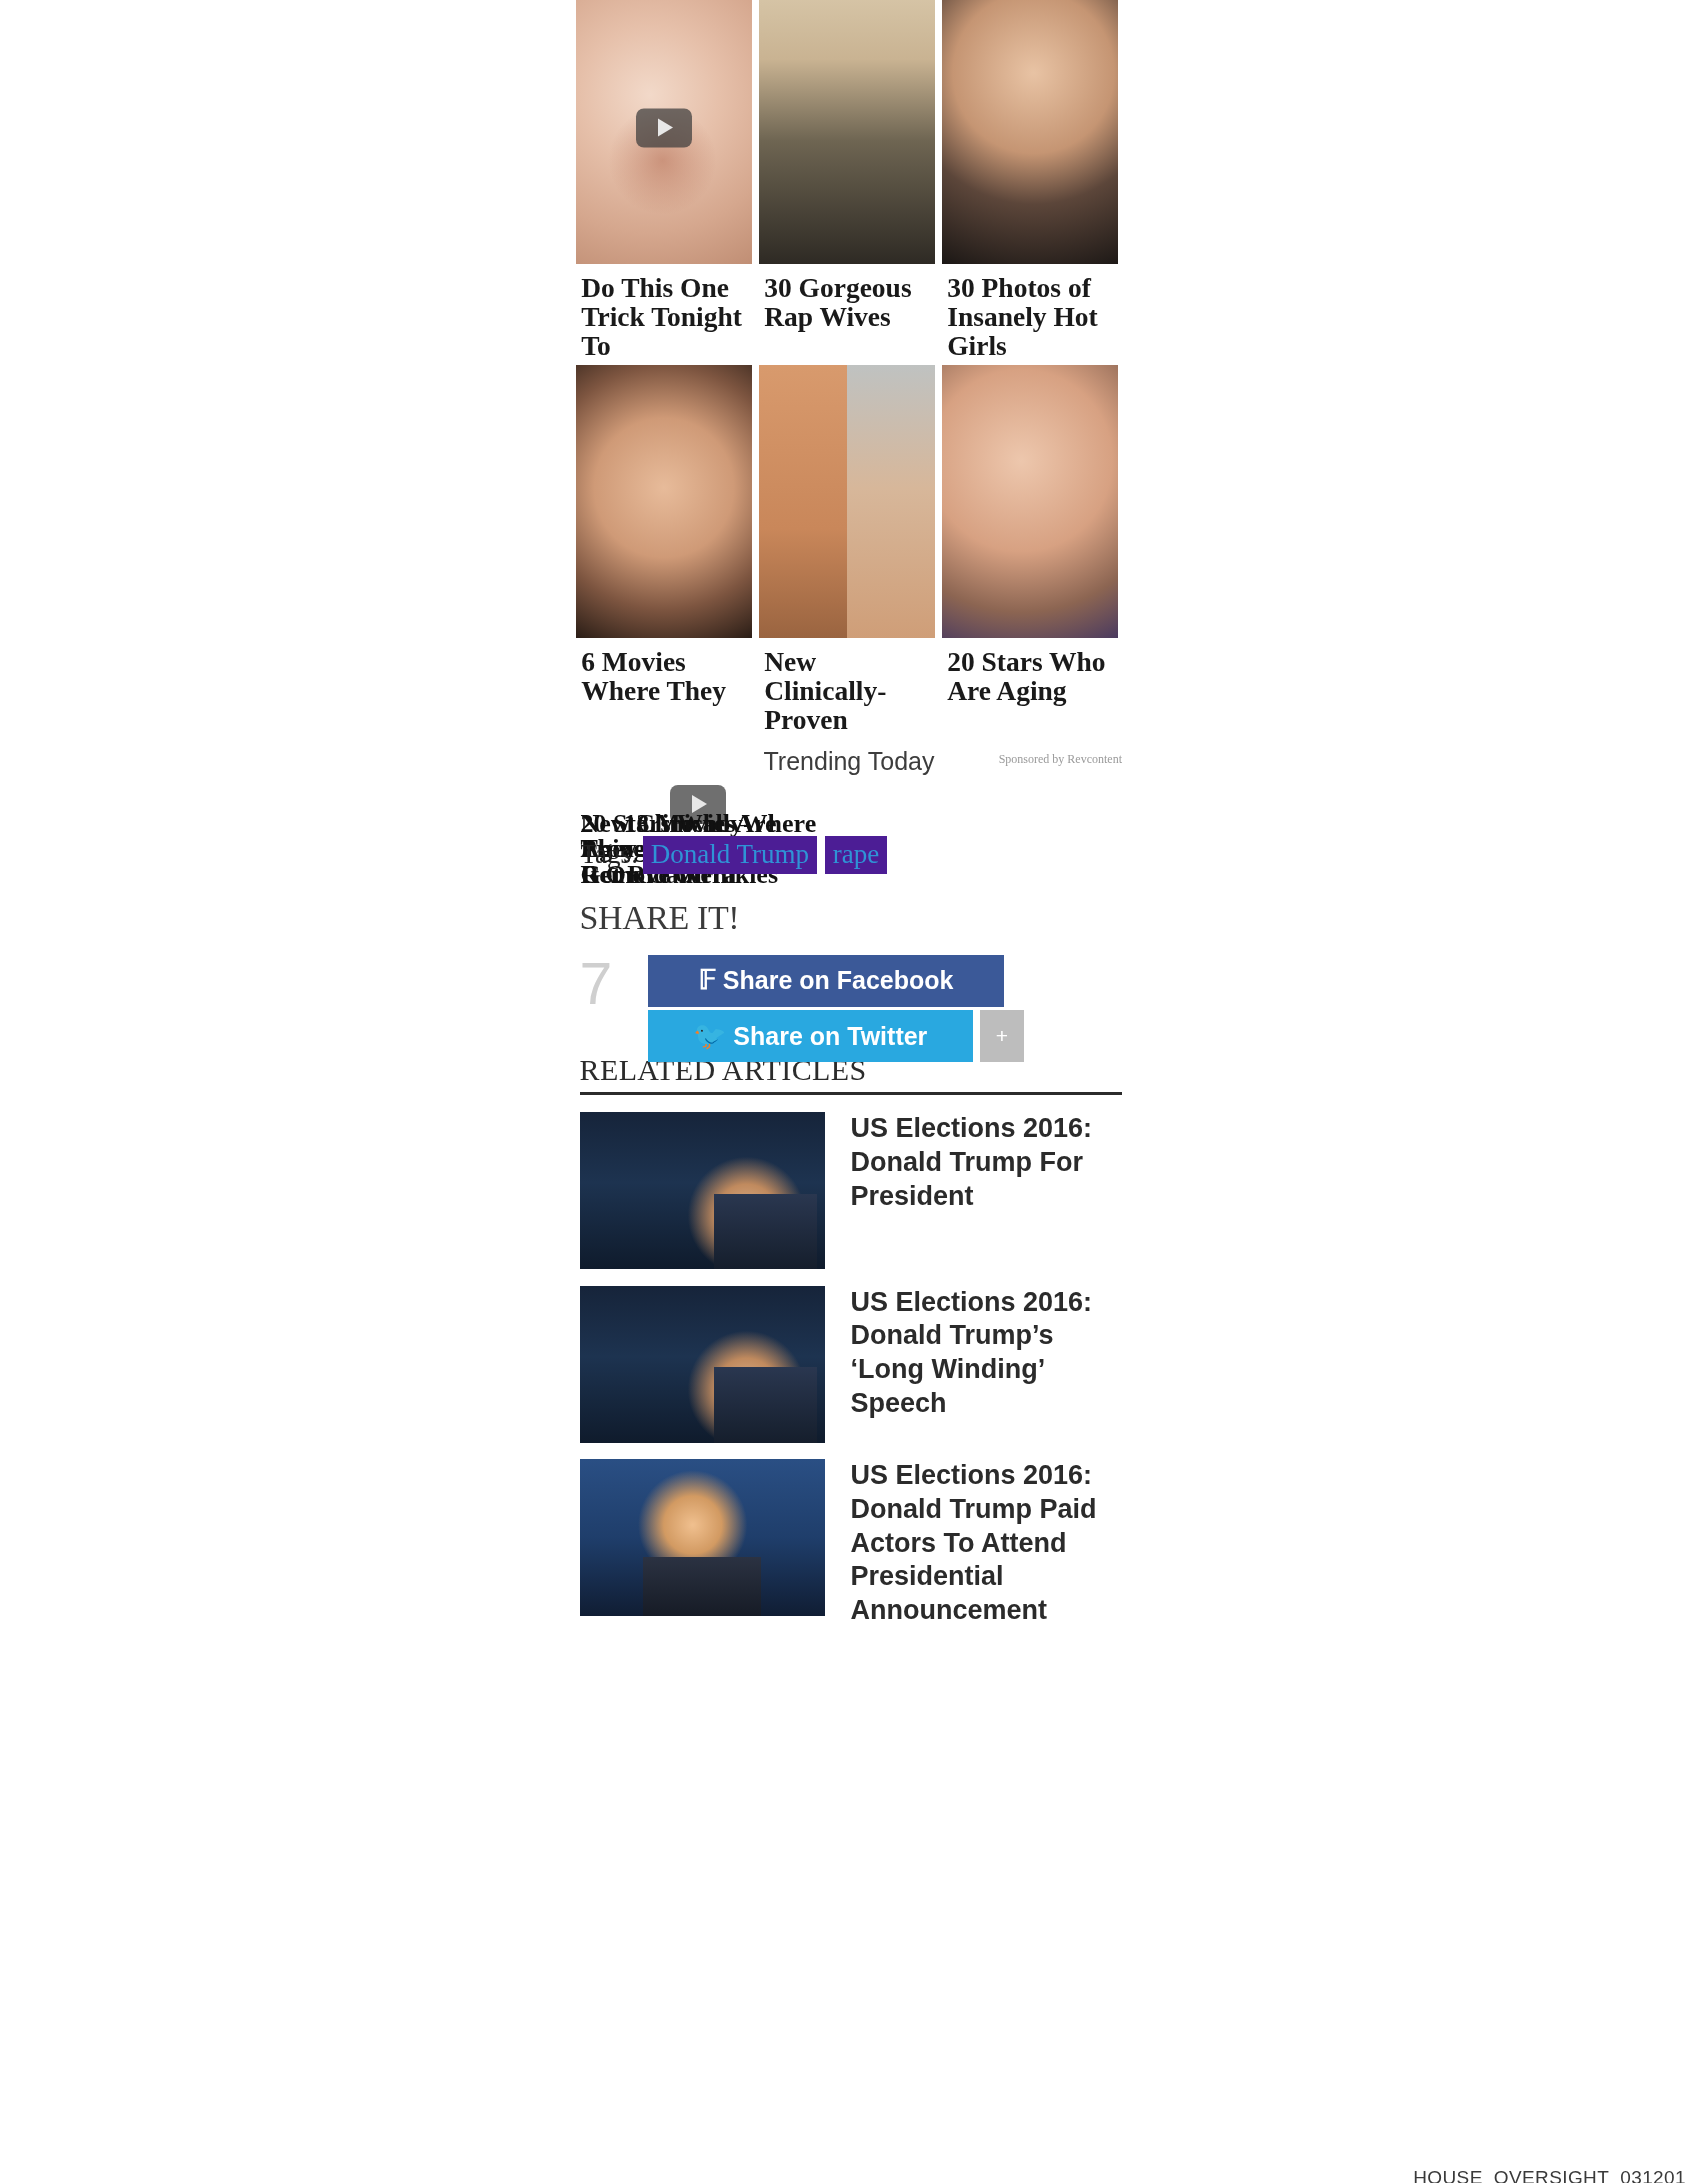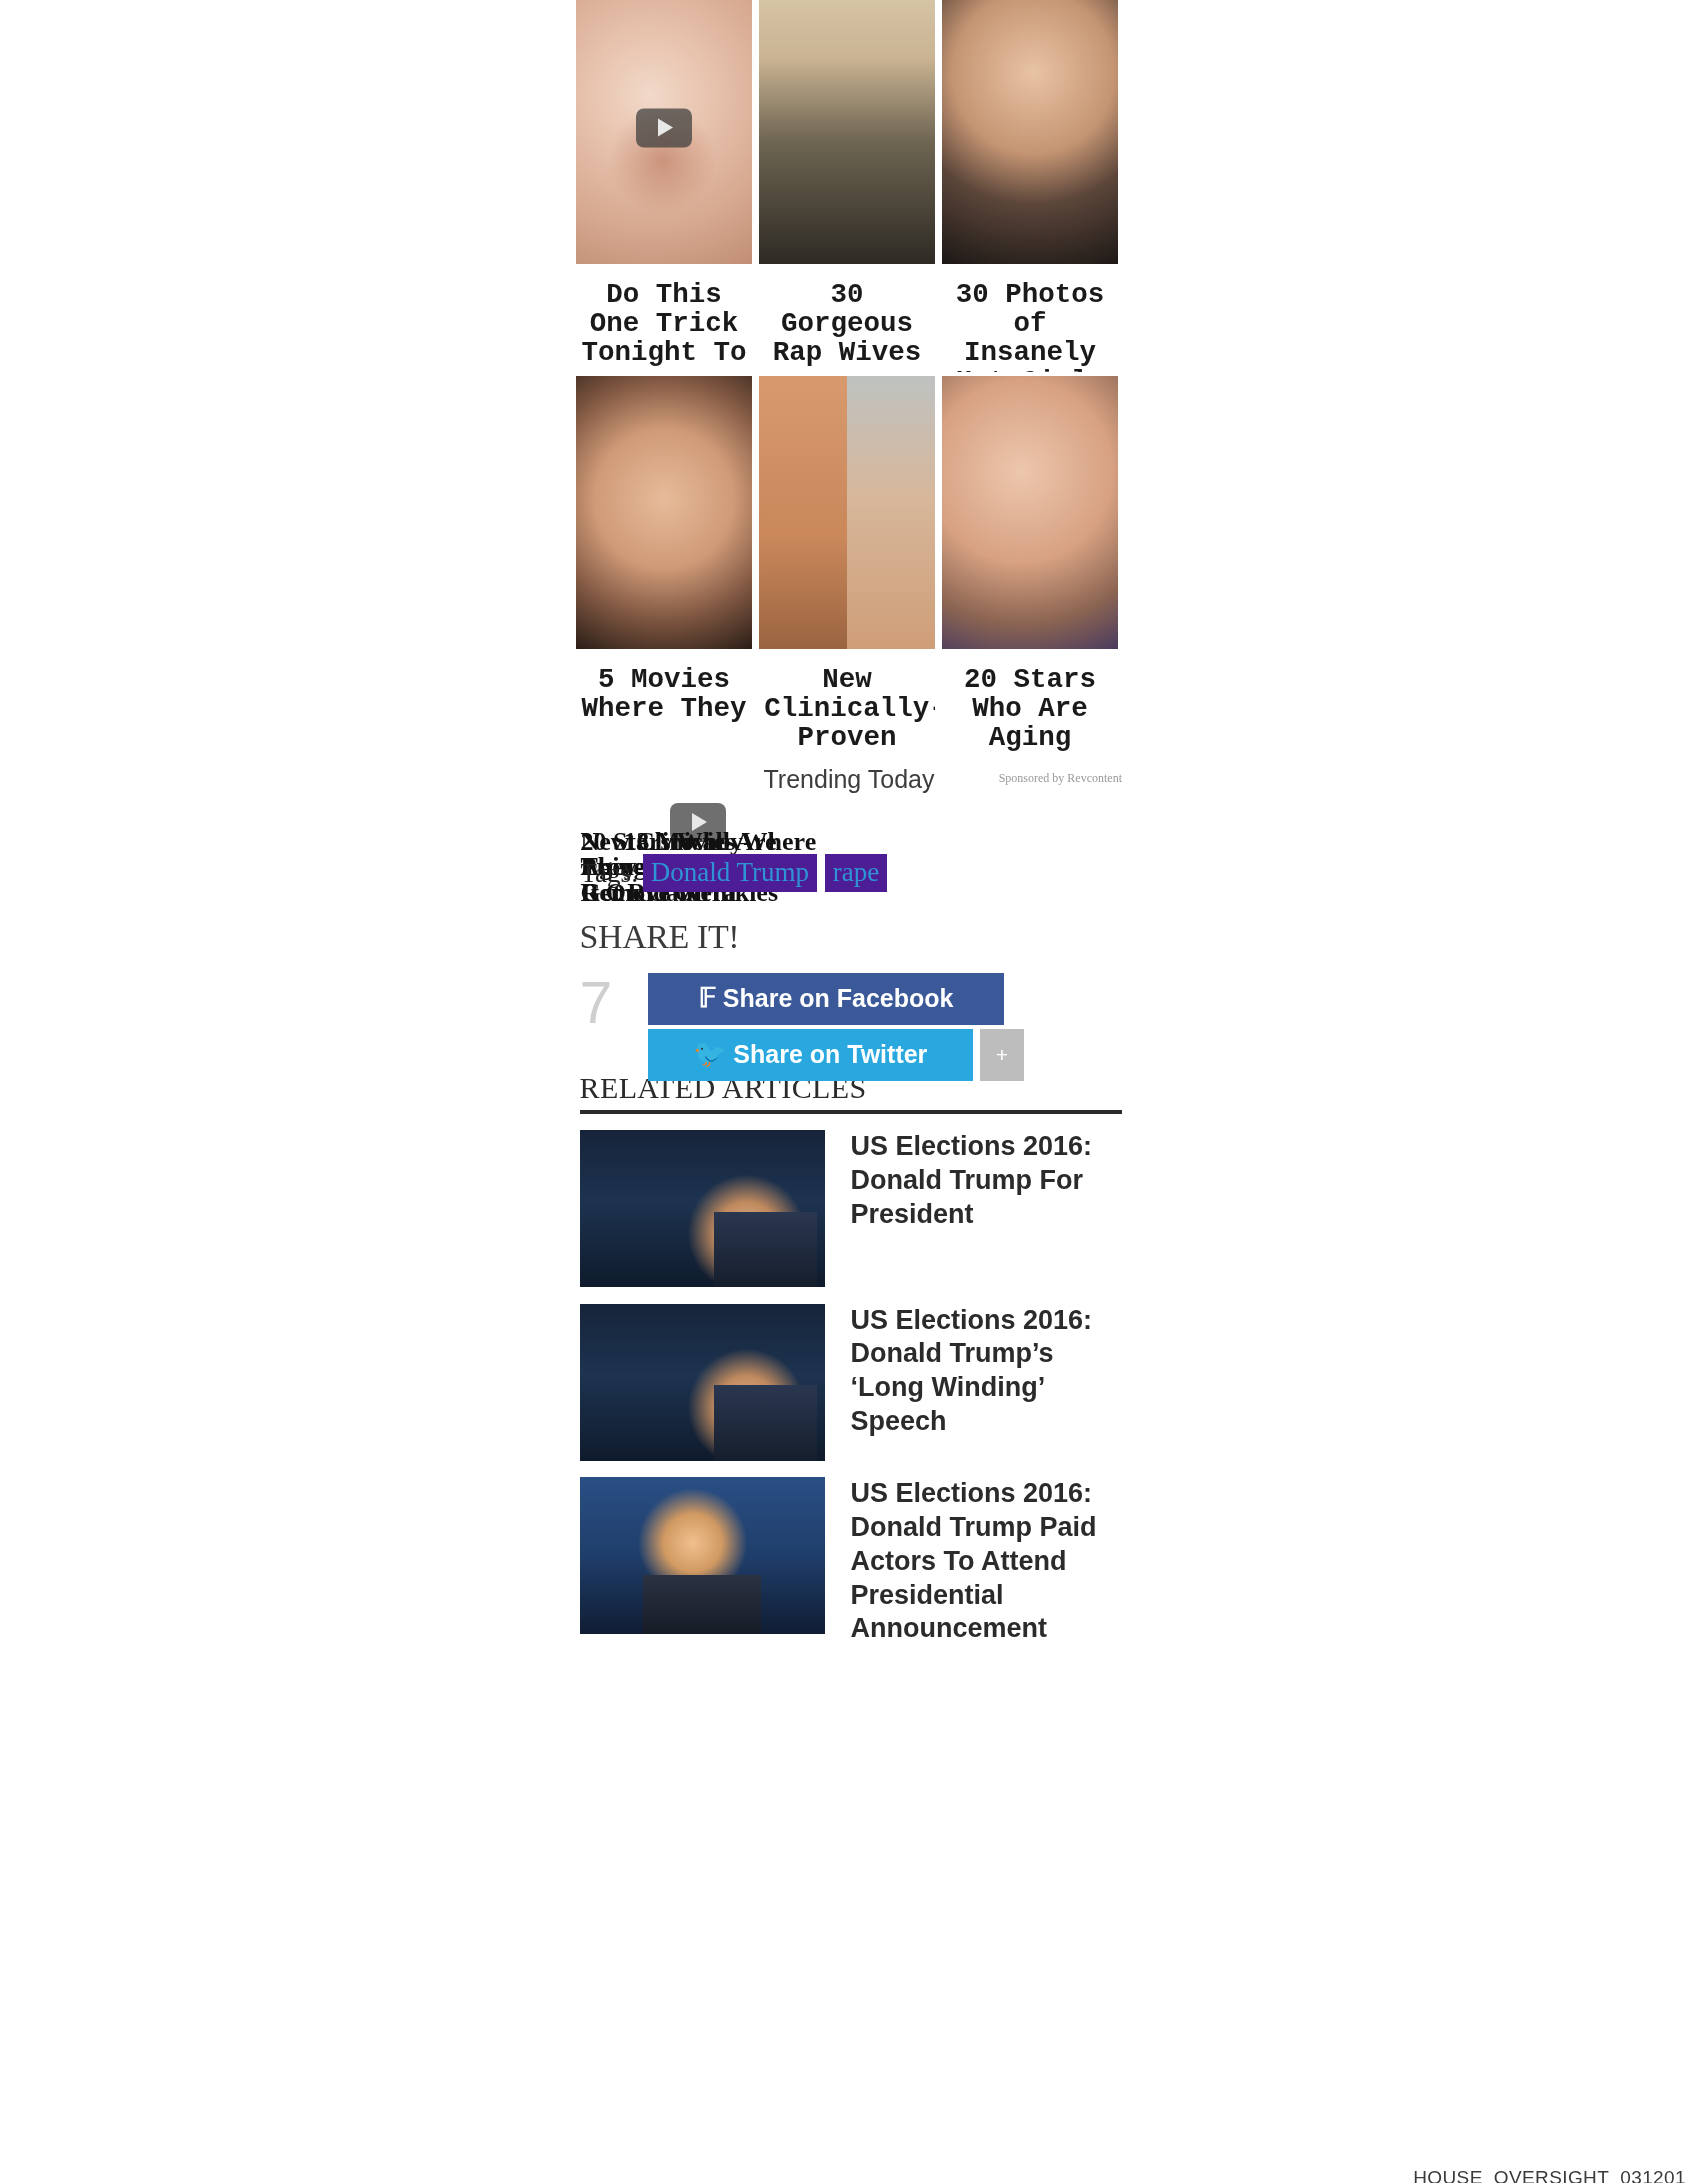--- a/index.html
+++ b/index.html
@@ -45,27 +45,26 @@
   }
   .rev-card:nth-child(3n) { margin-right: 0; }
   .rev-thumb {
     width: 176px;
     height: 273px;
     overflow: hidden;
     position: relative;
     background: #cfcfcf;
   }
   .rev-title {
-    text-align: center;
-    font-family: Liberation Mono, monospace;
+    font-family: Liberation Serif, serif;
     font-weight: bold;
     font-size: 27.5px;
     line-height: 1.05;
     color: #1a1a1a;
-    margin-top: 17px;
+    margin-top: 10px;
     padding: 0 5.2px;
     max-height: 3.3em;
     overflow: hidden;
   }
 
   
   .img-skin {
     width: 100%; height: 100%;
     background:
       radial-gradient(circle at 42% 38%, #f2d9c9 0%, #e6c0aa 35%, #d5a78e 70%, #c08e74 100%);
@@ -381,21 +380,21 @@
         <div class="rev-thumb">
           <div class="img-kim"></div>
         </div>
         <div class="rev-title">30 Photos of Insanely Hot Girls</div>
       </div>
 
       <div class="rev-card">
         <div class="rev-thumb">
           <div class="img-mila"></div>
         </div>
-        <div class="rev-title">5 Movies Where They</div>
+        <div class="rev-title">6 Movies Where They</div>
       </div>
 
       <div class="rev-card">
         <div class="rev-thumb">
           <div class="img-legs">
             <div class="half a"></div>
               <div class="half b"></div>
           </div>
         </div>
         <div class="rev-title">New Clinically-Proven</div>

